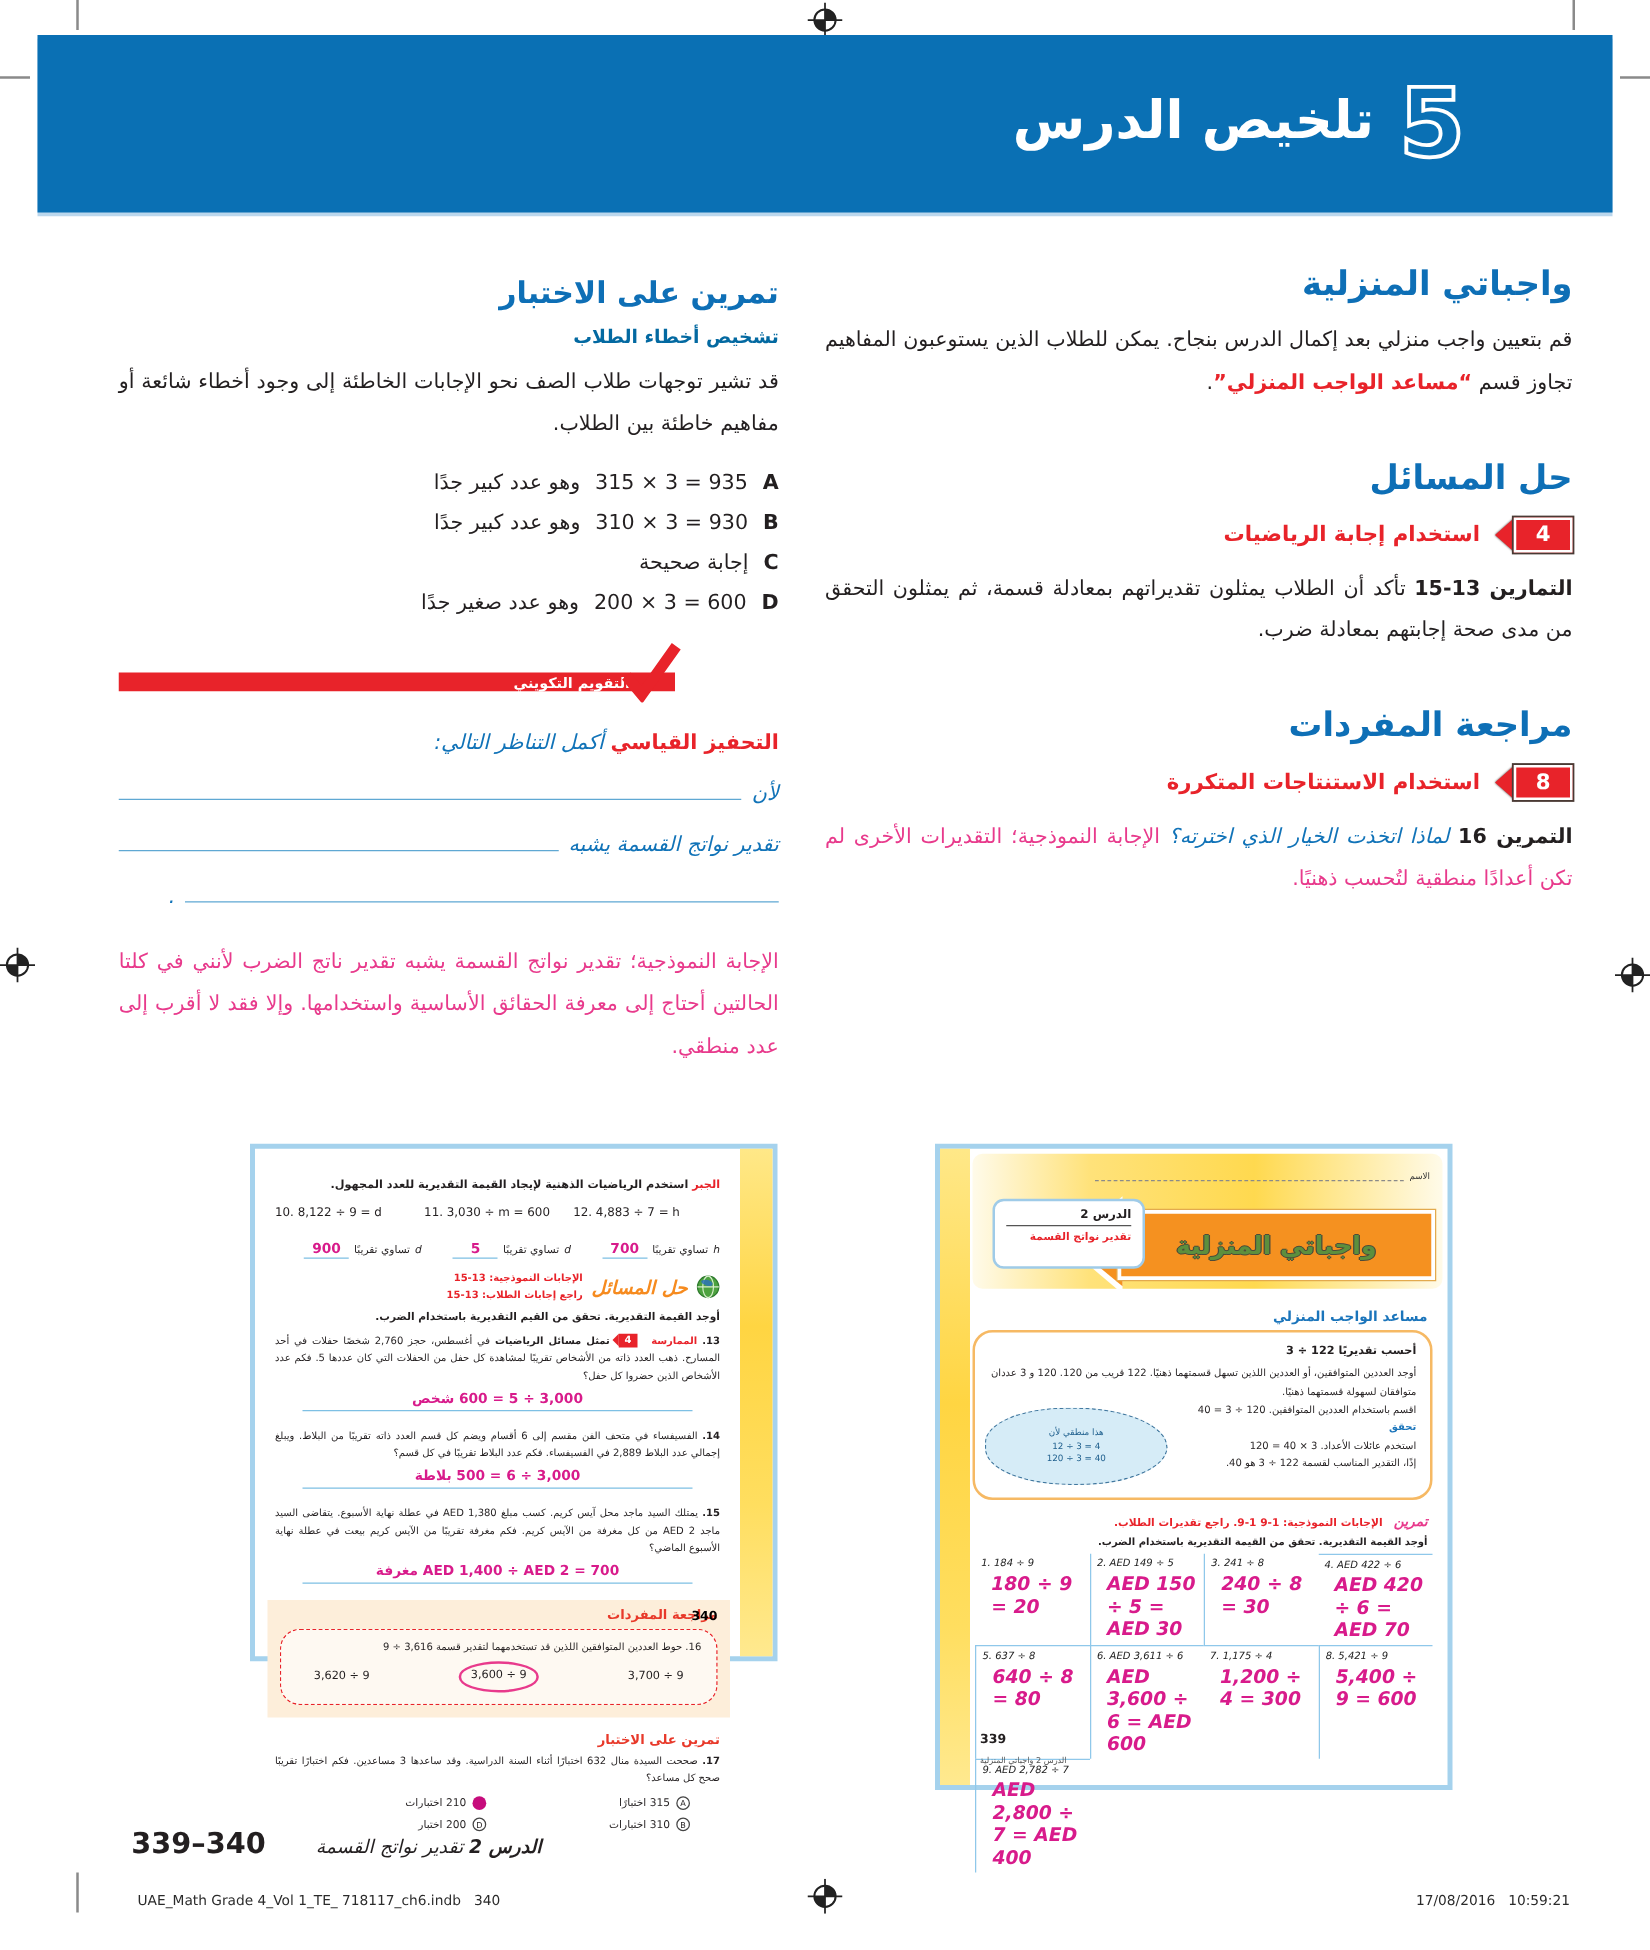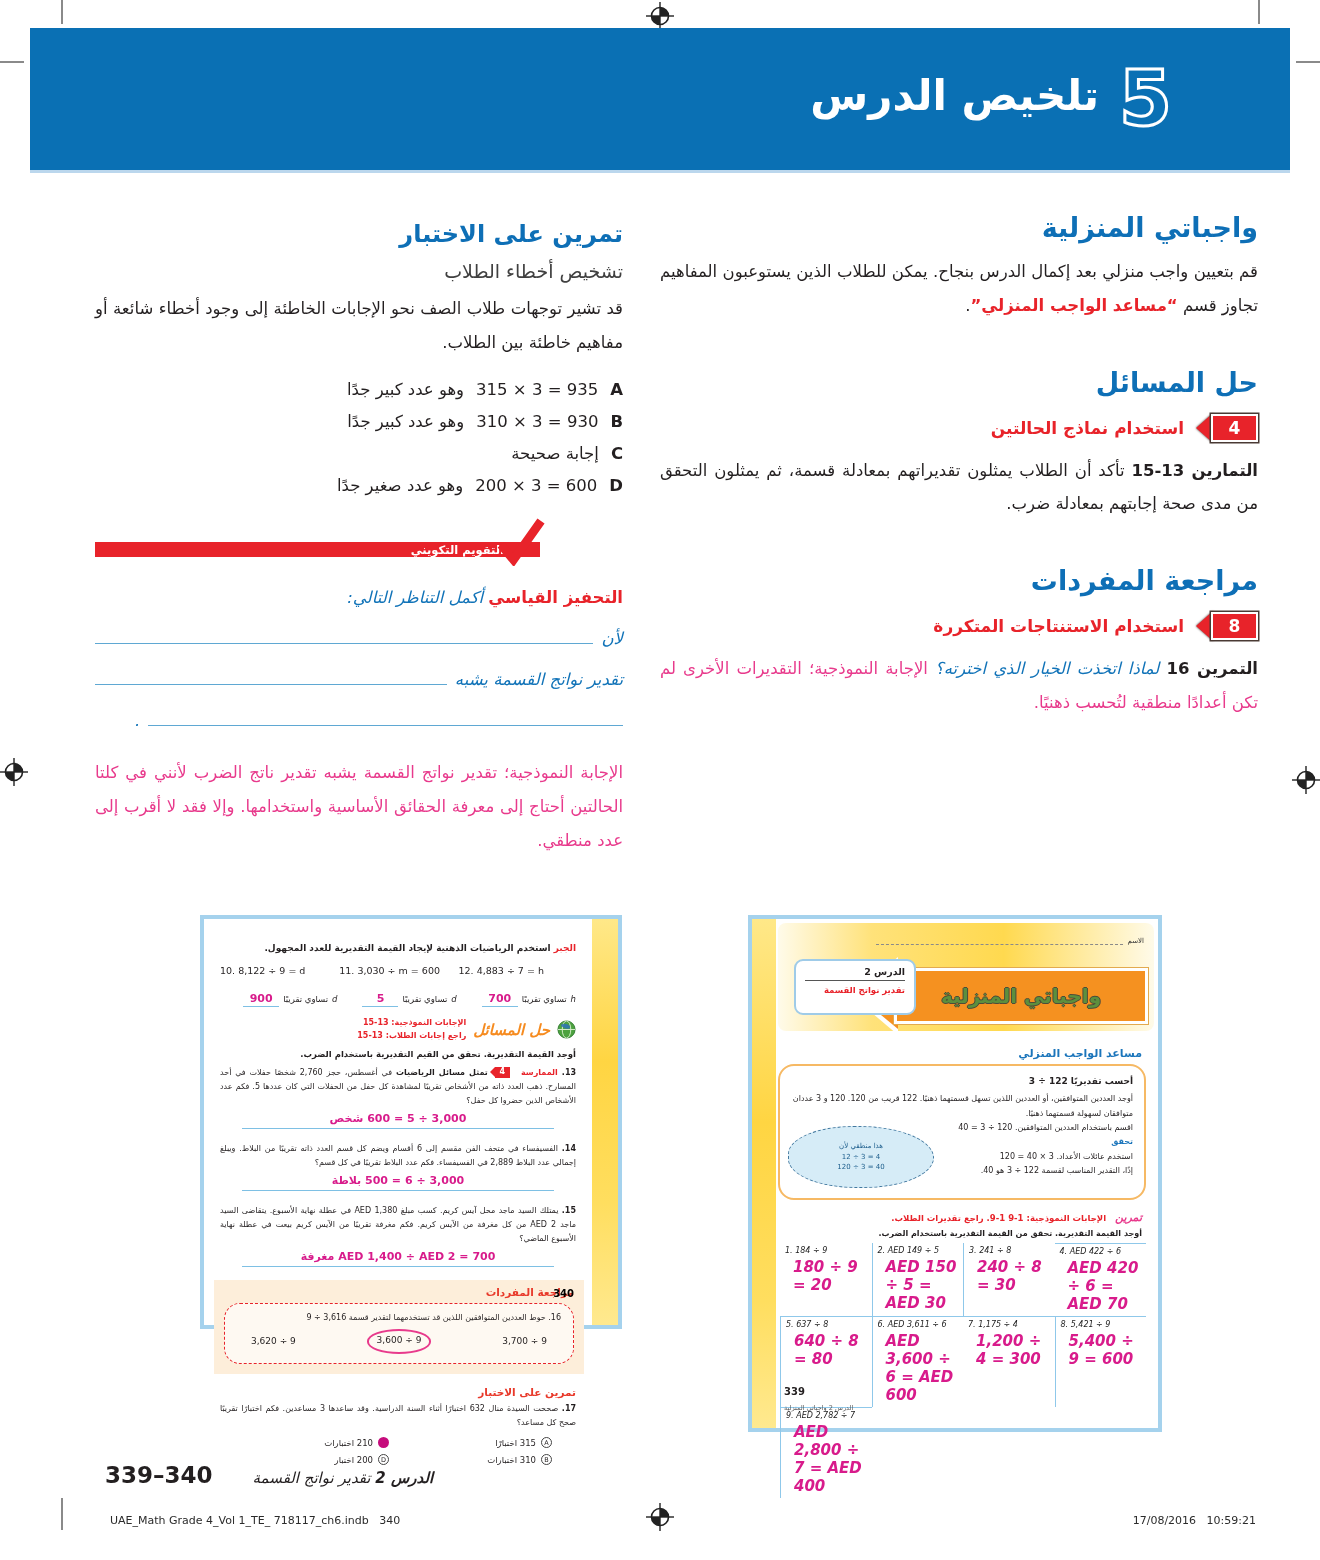--- a/index.html
+++ b/index.html
@@ -19,21 +19,21 @@
           align-items:center; gap:20px; }
   .band-num { font-size:76px; font-weight:bold; color:#0a70b4;
           -webkit-text-stroke:3px #ffffff; text-shadow:0 0 1px #fff; line-height:1; }
   .band-title { font-size:42px; font-weight:bold; color:#ffffff; line-height:1; padding-bottom:6px; }
 
   
   .col { position:absolute; direction:rtl; color:#231f20; }
   .col-right { right:62px; top:212px; width:598px; }
   .col-left  { left:95px;  top:220px; width:528px; }
   .h-blue { color:#0e6fb6; font-weight:bold; font-size:27px; margin-bottom:12px; }
-  .h-blue-sm { color:#404040; font-weight:normal; font-size:19px; margin:6px 0 10px; }
+  .h-blue-sm { color:#0369a1; font-weight:bold; font-size:15px; margin:6px 0 10px; }
   .te-p { font-size:16.5px; line-height:2.05; text-align:justify; }
   .lead-b { font-weight:bold; }
   .red-b { color:#e8232a; font-weight:bold; }
   .pink-t { color:#e83a8c; }
   .blue-i { color:#1173b8; font-style:italic; }
   .sect-gap { margin-top:44px; }
 
   .badge-row { display:flex; direction:rtl; align-items:center; gap:12px; margin:14px 0 10px; }
   .arrow-badge { position:relative; width:62px; height:32px; flex:none; }
   .arrow-badge .head { position:absolute; left:0; top:50%; transform:translateY(-50%);
@@ -229,21 +229,21 @@
   <div class="col col-right">
     <div class="h-blue">واجباتي المنزلية</div>
     <p class="te-p"><span>قم بتعيين واجب منزلي بعد إكمال الدرس بنجاح. يمكن للطلاب الذين يستوعبون المفاهيم تجاوز قسم </span><span class="red-b">“مساعد الواجب المنزلي”</span><span>.</span></p>
 
     <div class="h-blue sect-gap">حل المسائل</div>
     <div class="badge-row">
       <span class="arrow-badge">
         <span class="head"></span>
         <span class="bodyb">4</span>
       </span>
-      <span class="badge-label">استخدام نماذج الحالتين</span>
+      <span class="badge-label">استخدام إجابة الرياضيات</span>
     </div>
     <p class="te-p"><span class="lead-b">التمارين 13-15</span><span> تأكد أن الطلاب يمثلون تقديراتهم بمعادلة قسمة، ثم يمثلون التحقق من مدى صحة إجابتهم بمعادلة ضرب.</span></p>
 
     <div class="h-blue sect-gap">مراجعة المفردات</div>
     <div class="badge-row">
       <span class="arrow-badge">
         <span class="head"></span>
         <span class="bodyb">8</span>
       </span>
       <span class="badge-label">استخدام الاستنتاجات المتكررة</span>

